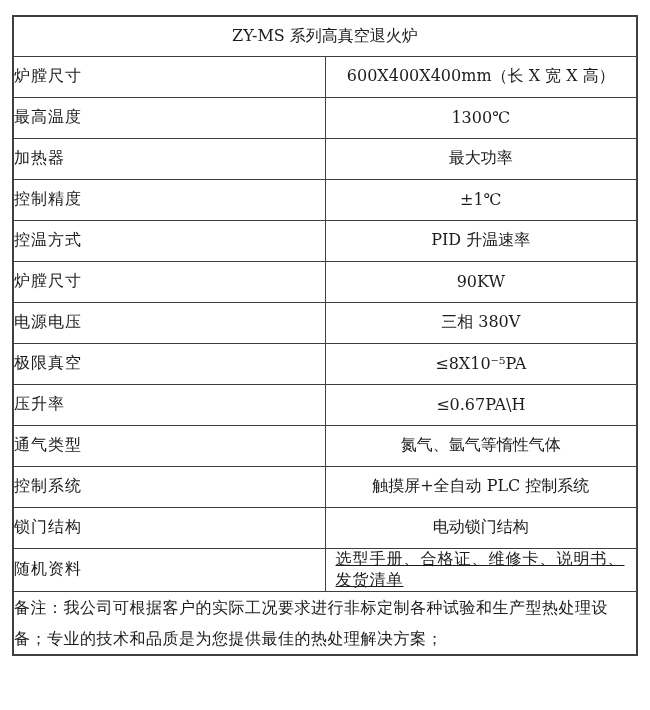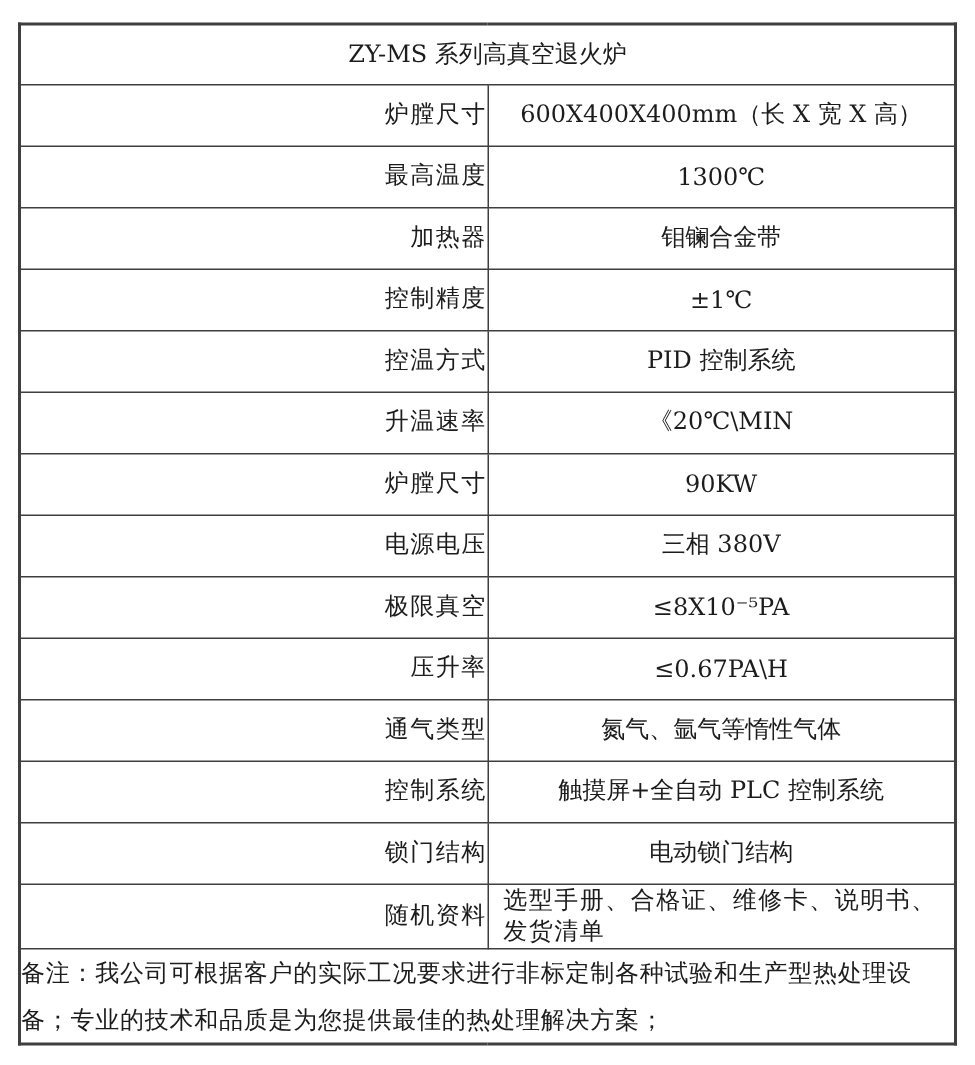--- a/index.html
+++ b/index.html
@@ -32,30 +32,31 @@
     vertical-align: middle;
   }
   td.title-cell {
     height: 40px;
     text-align: center;
   }
   td.label-cell {
     width: 98px;
     padding-left: 8px;
     height: 41px;
-    text-align: right;
+    text-align: left;
     letter-spacing: 1px;
   }
   td.value-cell {
     text-align: center;
   }
   td.value-cell.left {
     text-align: left;
     padding-left: 10px;
     letter-spacing: 1px;
+    text-decoration: underline;
   }
   td.note-cell {
     height: 64px;
     padding: 5px 12px 8px 8px;
     line-height: 31px;
     text-align: left;
     vertical-align: top;
     letter-spacing: 0.5px;
   }
 </style>
@@ -70,33 +71,29 @@
     <tr>
       <td class="label-cell">炉膛尺寸</td>
       <td class="value-cell">600X400X400mm（长 X 宽 X 高）</td>
     </tr>
     <tr>
       <td class="label-cell">最高温度</td>
       <td class="value-cell">1300℃</td>
     </tr>
     <tr>
       <td class="label-cell">加热器</td>
-      <td class="value-cell">钼镧合金带</td>
+      <td class="value-cell">最大功率</td>
     </tr>
     <tr>
       <td class="label-cell">控制精度</td>
       <td class="value-cell">±1℃</td>
     </tr>
     <tr>
       <td class="label-cell">控温方式</td>
-      <td class="value-cell">PID 控制系统</td>
-    </tr>
-    <tr>
-      <td class="label-cell">升温速率</td>
-      <td class="value-cell">《20℃\MIN</td>
+      <td class="value-cell">PID 升温速率</td>
     </tr>
     <tr>
       <td class="label-cell">炉膛尺寸</td>
       <td class="value-cell">90KW</td>
     </tr>
     <tr>
       <td class="label-cell">电源电压</td>
       <td class="value-cell">三相 380V</td>
     </tr>
     <tr>

